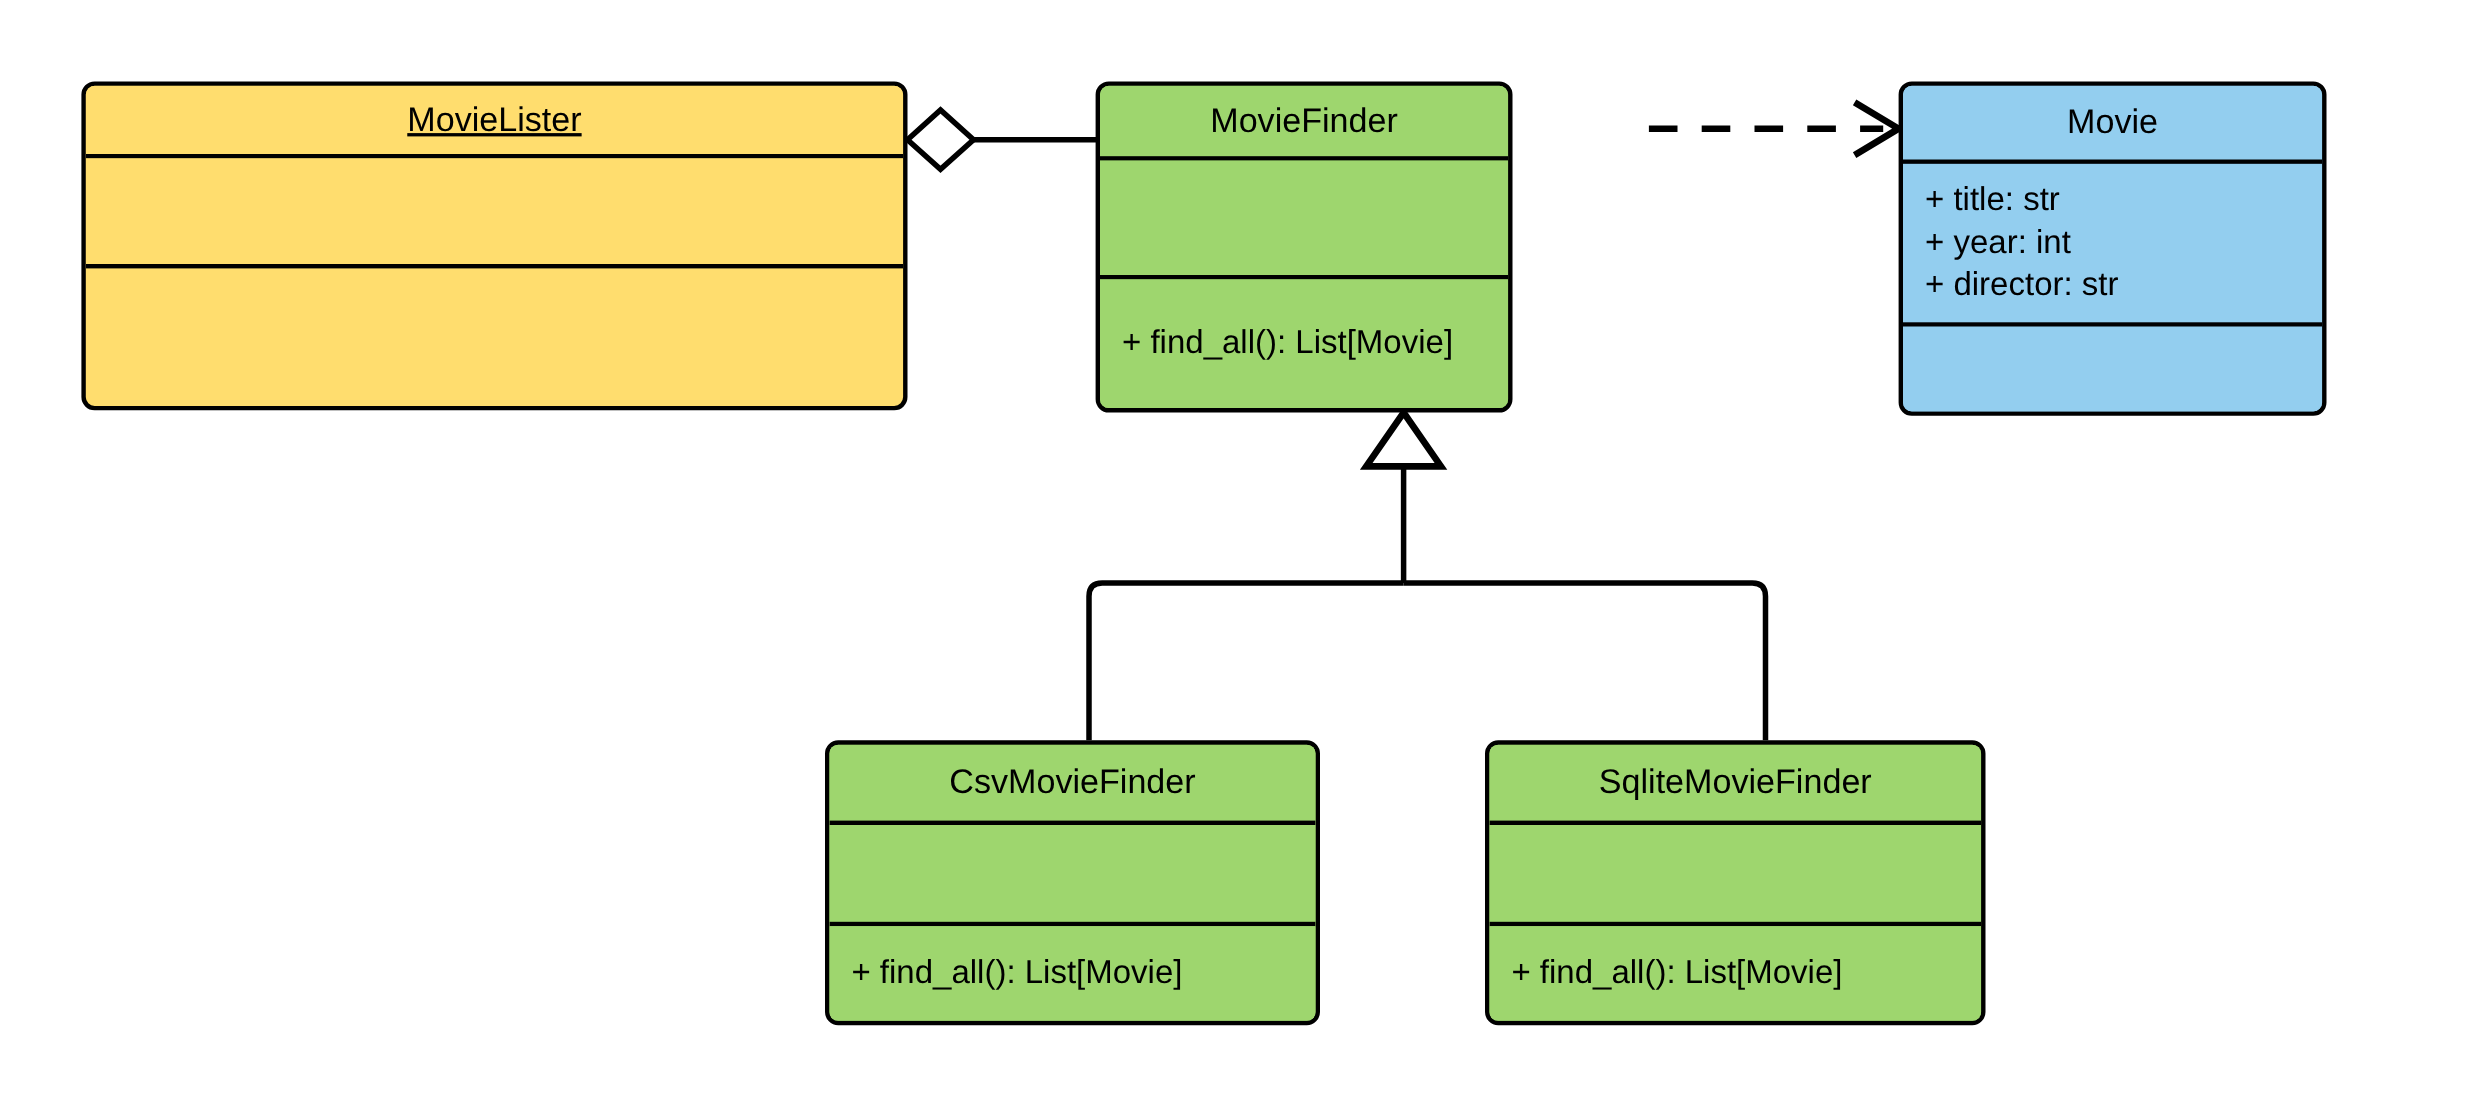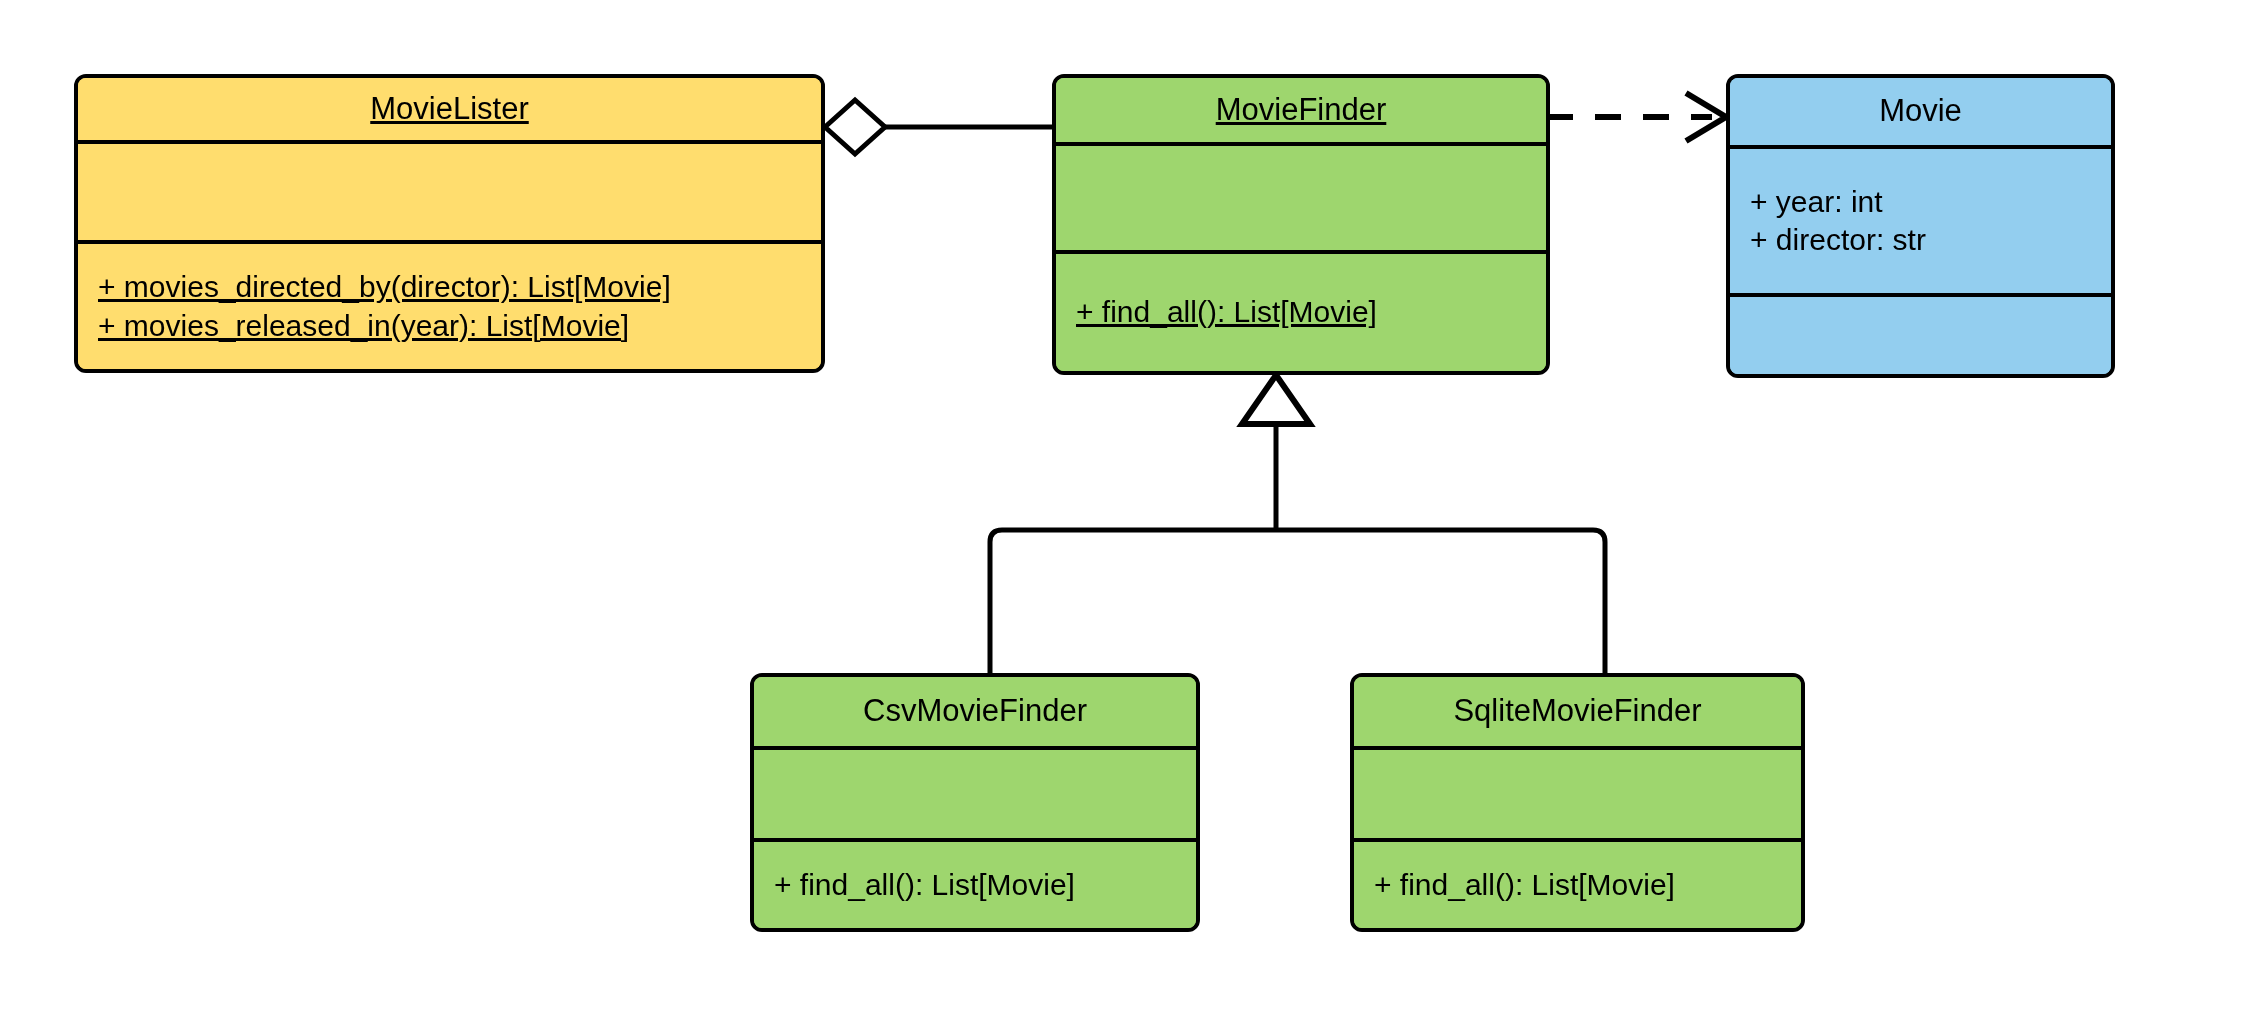--- a/index.html
+++ b/index.html
@@ -96,41 +96,38 @@
 
       <polygon points="1276,375 1310,424 1242,424" fill="#ffffff" stroke="#000000" stroke-width="6" stroke-linejoin="miter"></polygon>
     </g>
   </svg>
 
   <div class="uml-class fill-yellow" style="left:74px; top:74px; width:751px; height:299px;text-decoration:underline;">
     <div class="compartment comp-name fill-yellow" style="height:66px;">
       <div class="class-title">MovieLister</div>
     </div>
     <div class="compartment comp-attrs fill-yellow" style="height:100px;"></div>
-    <div class="compartment fill-yellow" style="height:125px;">
-      <div class="member">+ movies_directed_by(director): List[Movie]</div>
-      <div class="member">+ movies_released_in(year): List[Movie]</div>
-    </div>
   </div>
 
-  <div class="uml-class fill-green" style="left:1052px; top:74px; width:498px; height:301px;text-decoration:underline;">
+  <div class="uml-class fill-green" style="left:996px; top:74px; width:379px; height:301px;">
     <div class="compartment comp-name fill-green" style="height:68px;">
       <div class="class-title">MovieFinder</div>
     </div>
     <div class="compartment comp-attrs fill-green" style="height:108px;"></div>
     <div class="compartment fill-green" style="height:117px;">
       <div class="member">+ find_all(): List[Movie]</div>
     </div>
   </div>
 
   <div class="uml-class fill-blue" style="left:1726px; top:74px; width:389px; height:304px;">
     <div class="compartment comp-name fill-blue" style="height:71px;">
       <div class="class-title">Movie</div>
     </div>
     <div class="compartment comp-attrs fill-blue" style="height:148px;">
+      <div class="member">+ title: str</div>
       <div class="member">+ year: int</div>
       <div class="member">+ director: str</div>
     </div>
     <div class="compartment fill-blue" style="height:77px;"></div>
   </div>
 
   <div class="uml-class fill-green" style="left:750px; top:673px; width:450px; height:259px;">
     <div class="compartment comp-name fill-green" style="height:73px;">
       <div class="class-title">CsvMovieFinder</div>
     </div>

